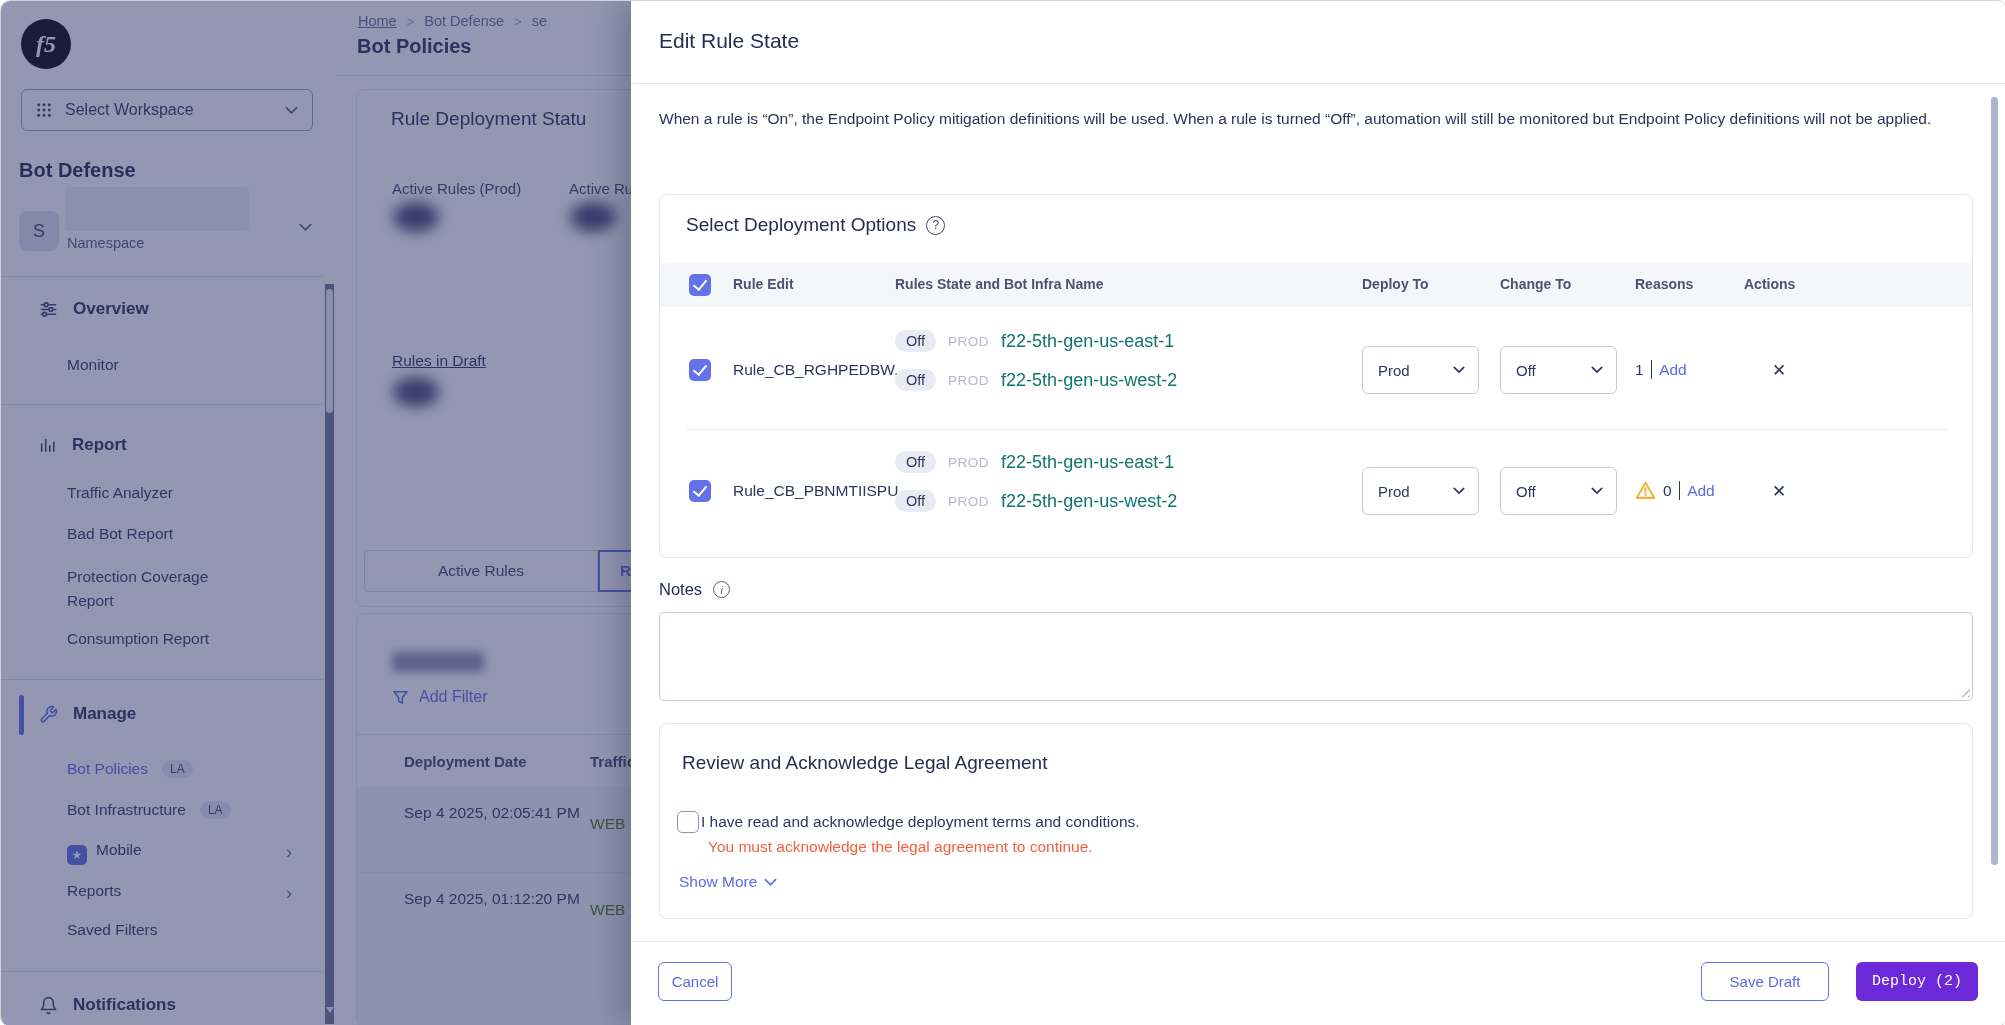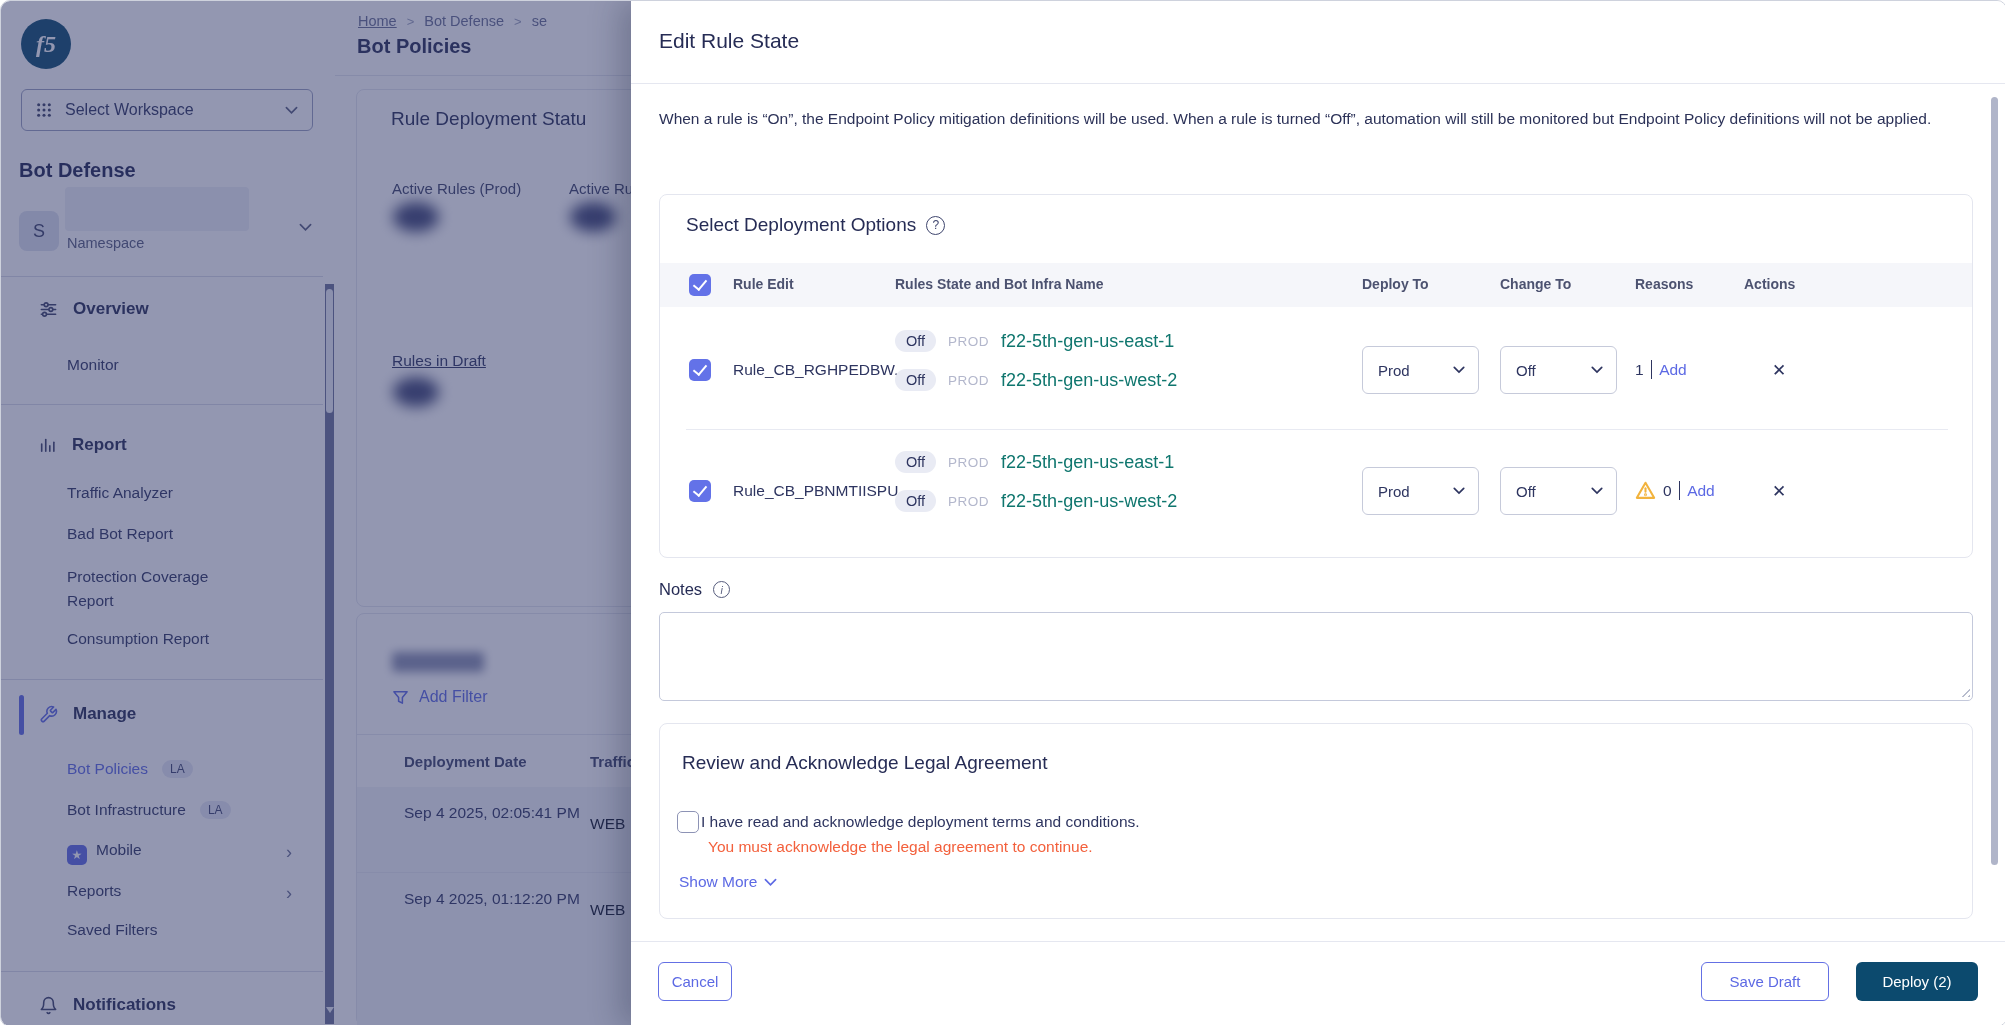--- a/index.html
+++ b/index.html
@@ -2,21 +2,21 @@
 <html><head>
 <meta charset="utf-8">
 <style>
   html,body{margin:0;padding:0;background:#fff;}
   .screen{position:relative;width:2005px;height:1025px;background:#fff;border:1px solid #ced2dd;
     border-radius:10px;overflow:hidden;font-family:"Liberation Sans",sans-serif;color:#262c55;}
   .abs{position:absolute;}
   
   .sidebar{position:absolute;left:0;top:0;width:334px;height:100%;background:#ffffff;z-index:1;}
   .logo{position:absolute;left:20px;top:18px;width:50px;height:50px;border-radius:50%;
-    background:#0c4a6e;display:flex;align-items:center;justify-content:center;}
+    background:#000000;display:flex;align-items:center;justify-content:center;}
   .logo span{color:#fff;font-size:24px;font-weight:700;font-style:italic;font-family:"Liberation Serif",serif;}
   .workspace{position:absolute;left:20px;top:88px;width:292px;height:42px;border:1px solid #9aa0bf;
     border-radius:6px;display:flex;align-items:center;gap:13px;padding:0 14px;box-sizing:border-box;background:#fff;}
   .workspace .ws-label{font-size:16px;color:#2e3560;flex:1;}
   .product{position:absolute;left:18px;top:158px;font-size:20px;font-weight:700;color:#1f2550;}
   .ns-value{position:absolute;left:64px;top:186px;width:184px;height:44px;background:#eef0f6;border-radius:4px;}
   .ns-avatar{position:absolute;left:18px;top:210px;width:40px;height:40px;border-radius:8px;background:#dde1ee;
     display:flex;align-items:center;justify-content:center;font-size:18px;color:#3a4167;}
   .ns-label{position:absolute;left:66px;top:234px;font-size:14.5px;color:#565c7d;}
   .divider{position:absolute;left:0;width:322px;height:1px;background:#d9dce8;}
@@ -54,21 +54,21 @@
     justify-content:flex-start;padding-left:20px;}
   .rules-card{position:absolute;left:21px;top:612px;width:640px;height:413px;}
   .blob-text{position:absolute;background:#8a90b0;filter:blur(5px);border-radius:4px;}
   .add-filter{position:absolute;left:35px;top:74px;display:flex;align-items:center;gap:10px;
     color:#5c69e4;font-size:16px;}
   .rc-divider{position:absolute;left:0;top:120px;width:100%;height:1px;background:#e6e8f1;}
   .rc-header{position:absolute;left:0;top:121px;width:100%;height:52px;background:#fff;}
   .rc-col{position:absolute;font-size:15px;font-weight:700;color:#3d4369;top:18px;}
   .rc-row{position:absolute;left:0;width:100%;height:85px;background:#f3f4f9;}
   .rc-date{position:absolute;left:47px;top:14px;font-size:15.5px;color:#2e3560;line-height:24px;}
-  .rc-web{position:absolute;left:233px;top:28px;font-size:15.5px;color:#0f172a;}
+  .rc-web{position:absolute;left:233px;top:28px;font-size:15.5px;color:#4d7c0f;}
   
   .dim{position:absolute;left:0;top:0;width:632px;height:100%;background:rgba(47,55,105,0.52);z-index:5;}
   
   .modal{position:absolute;left:630px;top:0;width:1375px;height:1025px;background:#fff;z-index:10;
     box-shadow:-12px 0 28px rgba(25,30,60,0.25);}
   .modal-title{position:absolute;left:28px;top:28px;font-size:21px;font-weight:500;color:#262c55;}
   .modal-header-line{position:absolute;left:0;top:82px;width:100%;height:1px;background:#e5e7f0;}
   .modal-scroll-thumb{position:absolute;right:8px;top:96px;width:7px;height:768px;border-radius:4px;background:#b0b5c9;}
   .modal-desc{position:absolute;left:28px;top:103px;width:1305px;font-size:15.5px;line-height:29px;color:#2c3258;}
   .opt-card{position:absolute;left:28px;top:193px;width:1314px;height:364px;}
@@ -114,21 +114,21 @@
   .legal-card{position:absolute;left:28px;top:722px;width:1314px;height:196px;}
   .legal-title{position:absolute;left:22px;top:28px;font-size:19px;font-weight:500;color:#262c55;}
   .legal-check{position:absolute;left:17px;top:87px;}
   .legal-label{position:absolute;left:41px;top:89px;font-size:15.5px;color:#2e3560;}
   .legal-error{position:absolute;left:48px;top:114px;font-size:15.5px;color:#f3603c;}
   .show-more{position:absolute;left:19px;top:149px;font-size:15.5px;color:#5c69e4;display:flex;align-items:center;gap:7px;}
   .modal-footer-line{position:absolute;left:0;top:940px;width:100%;height:1px;background:#e5e7f0;}
   .btn{position:absolute;top:961px;height:39px;border-radius:6px;font-size:15px;box-sizing:border-box;
     display:flex;align-items:center;justify-content:center;font-family:"Liberation Sans",sans-serif;cursor:pointer;}
   .btn-outline{border:1px solid #6470e4;background:#fff;color:#5c69e4;}
-  .btn-disabled{background:#0c4a6e;color:#ffffff;border:none;}
+  .btn-disabled{background:#6d28d9;color:#ffffff;border:none;font-family:Liberation Mono, monospace;}
   svg{display:block;}
 </style>
 </head>
 <body>
 
 <div class="screen">
 
   <div class="sidebar">
     <div class="logo">
       <span>f5</span>
@@ -248,20 +248,28 @@
     <div class="card status-card">
       <div class="card-title" style="position:absolute;left:34px;top:18px">Rule Deployment Statu</div>
       <div class="metric-label" style="left:35px;top:90px">Active Rules (Prod)</div>
       <div class="metric-label" style="left:212px;top:90px">Active Ru</div>
       <div class="blob" style="left:36px;top:112px;width:46px;height:30px;"></div>
       <div class="blob" style="left:213px;top:112px;width:46px;height:30px;"></div>
       <div class="draft-link" style="left:35px;top:262px">Rules in Draft</div>
       <div class="blob" style="left:36px;top:287px;width:46px;height:30px;"></div>
     </div>
 
+    <div class="tabs">
+      <div class="tab tab-1">
+        <span>Active Rules</span>
+      </div>
+      <div class="tab tab-2">
+        <span>R</span>
+      </div>
+    </div>
 
     <div class="card rules-card">
       <div class="blob-text" style="left:35px;top:38px;width:92px;height:20px;"></div>
       <div class="add-filter">
         <svg width="17" height="17" viewBox="0 0 18 18" fill="none" stroke="#5c69e4" stroke-width="1.6" stroke-linejoin="round">
             <path d="M2 3 H16 L11 9 V15 L7 13 V9 Z"></path>
           </svg>
         <span>Add Filter</span>
       </div>
       <div class="rc-divider"></div>

